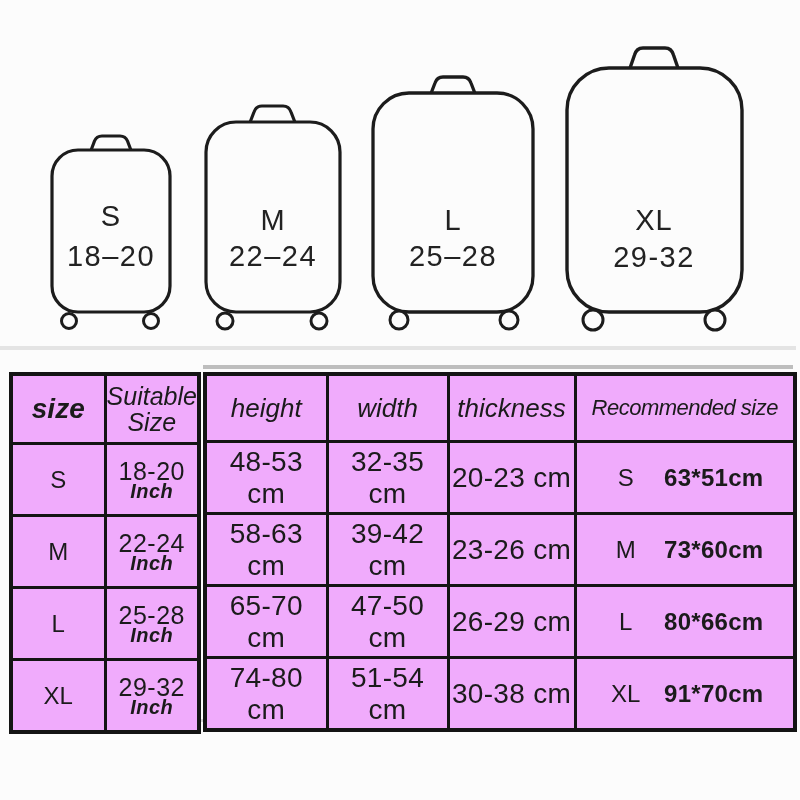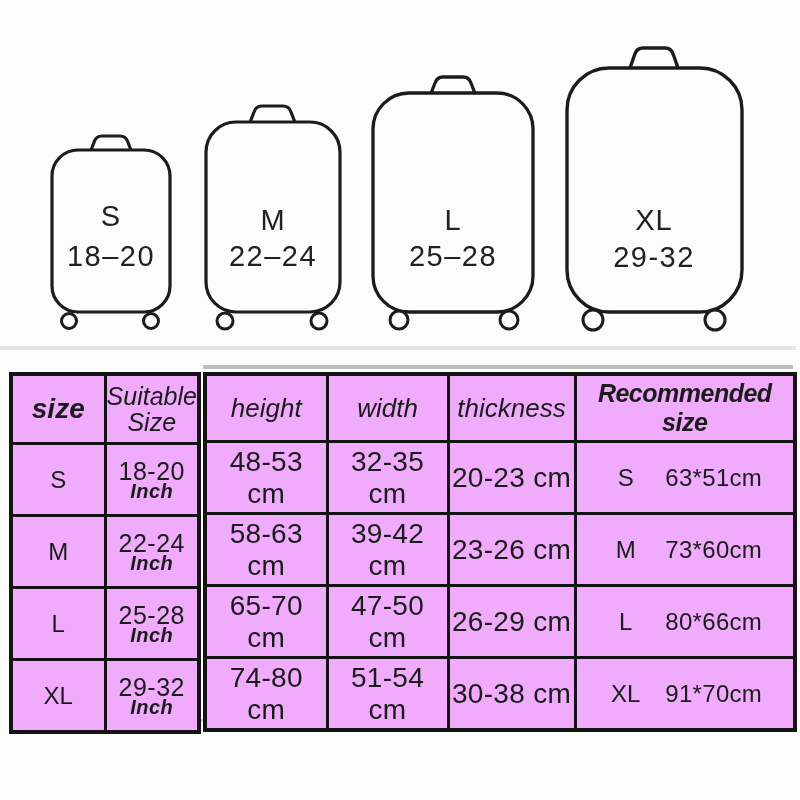--- a/index.html
+++ b/index.html
@@ -51,26 +51,26 @@
   .lt-range .unit{
     font-size:20px;font-weight:bold;font-style:italic;
     margin-top:-3px;letter-spacing:.5px;
   }
 
   
   #dim-table{left:203px;top:372px;width:590px;}
   #dim-table td{height:69px;}
   #dim-table tr.hdr td{height:64px;}
   .rt-hdr{font-size:26px;font-weight:normal;font-style:italic;}
-  .rt-hdr-rec{font-size:25px;font-weight:bold;font-style:italic;letter-spacing:-0.5px;}
+  .rt-hdr-rec{font-size:22px;font-weight:normal;font-style:italic;letter-spacing:-0.5px;}
   .rt-cell{font-size:28px;letter-spacing:.3px;}
   .rt-rec{font-size:24px;}
   .rt-rec .rec-wrap{display:flex;justify-content:center;align-items:center;gap:0;}
   .rt-rec .rec-size{display:inline-block;width:58px;text-align:center;}
-  .rt-rec .rec-dims{display:inline-block;width:118px;text-align:center;letter-spacing:.3px;}
+  .rt-rec .rec-dims{display:inline-block;width:118px;text-align:center;letter-spacing:.3px;font-weight:bold;}
 </style>
 </head>
 <body>
 
 <div class="screen">
 
   <svg width="800" height="345" viewBox="0 0 800 345" style="position:absolute;left:0;top:0;">
 
     <g fill="none" stroke="#1c1c1c" stroke-width="3.2" stroke-linecap="round" stroke-linejoin="round">
       <path d="M 90 153 L 94.5 141 Q 96.5 136 102 136 L 120 136 Q 125.5 136 127.5 141 L 132 153"></path>

